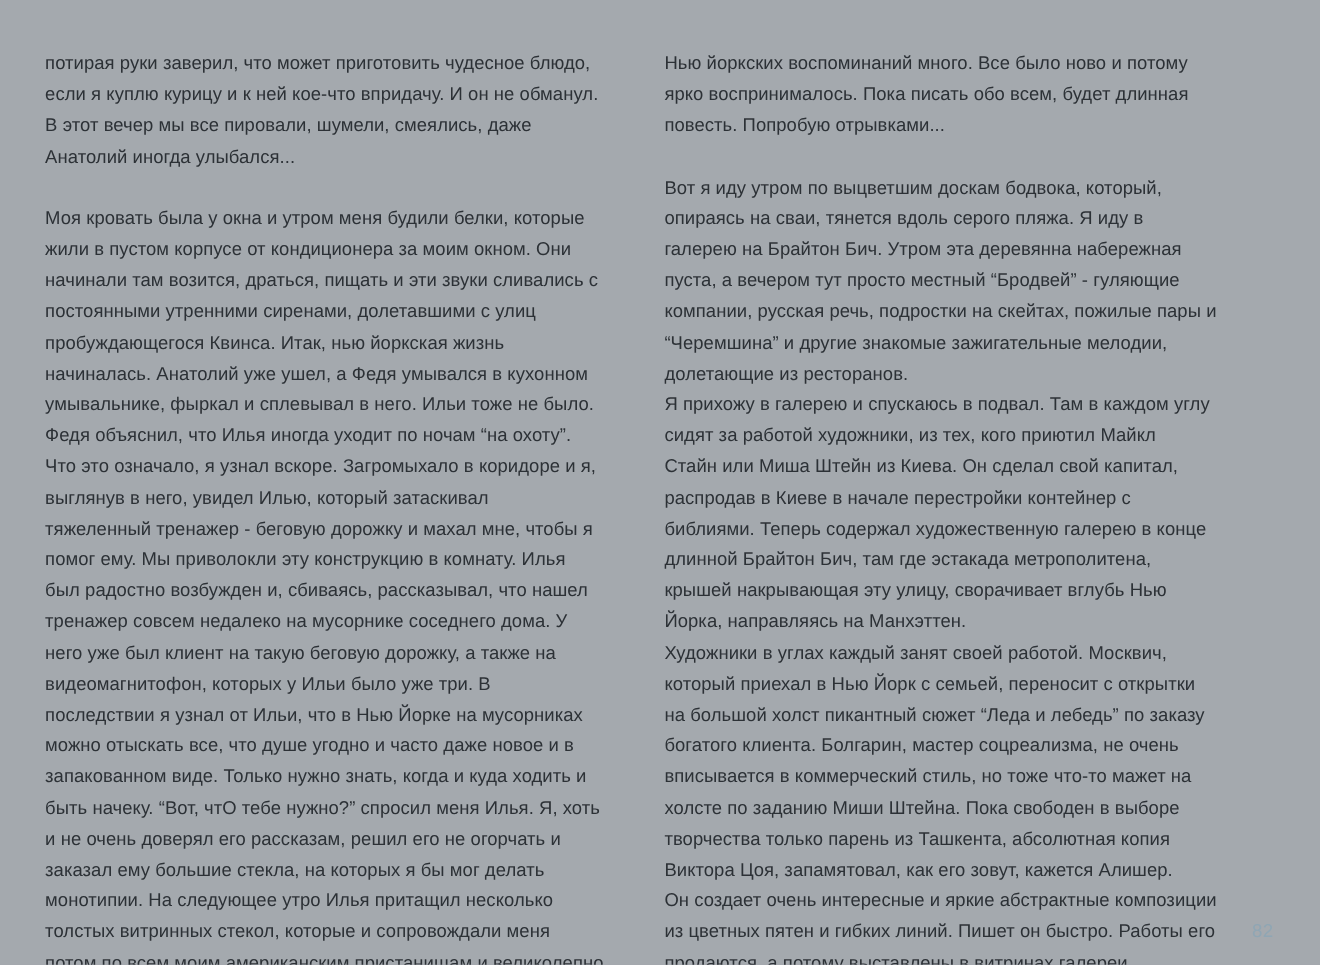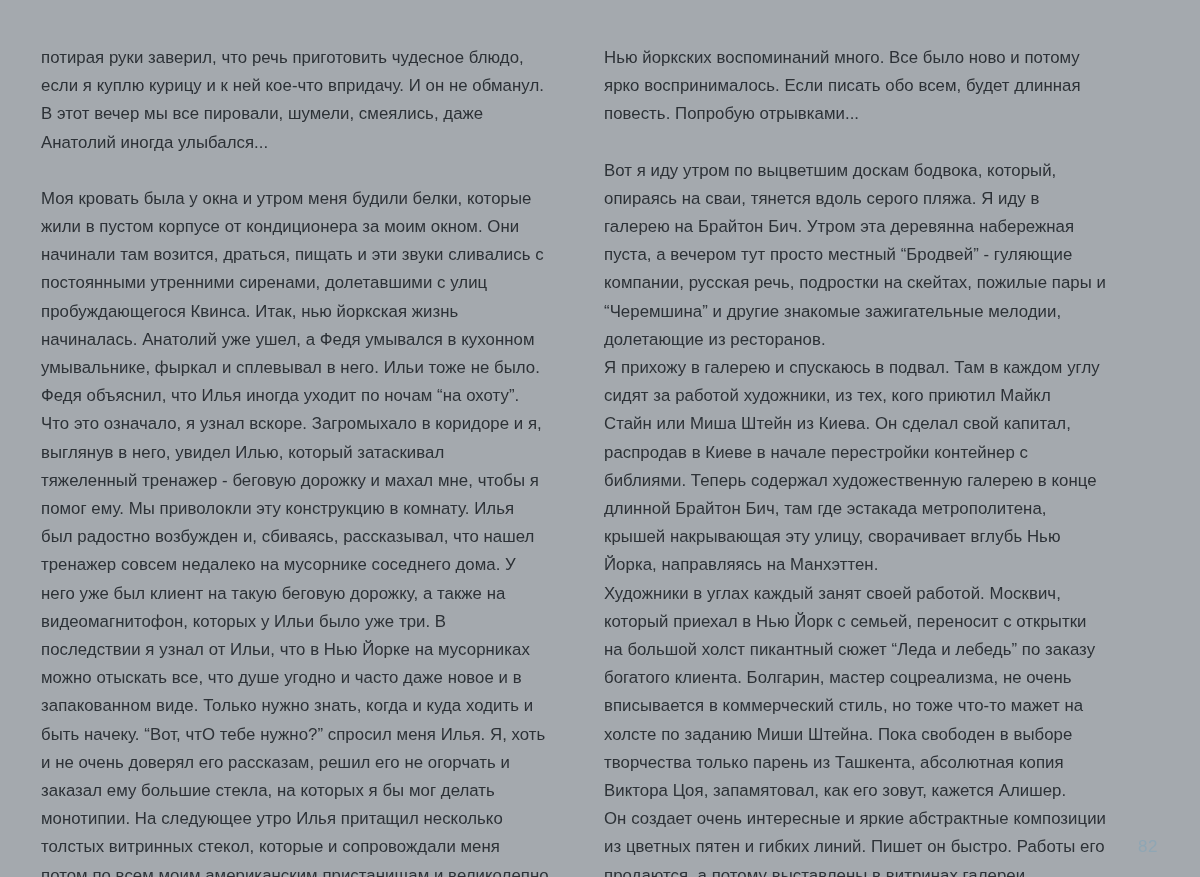--- a/index.html
+++ b/index.html
@@ -67,21 +67,21 @@
   }
 </style>
 </head>
 <body>
 
 <div class="page">
 
   <div class="columns">
 
     <div class="column column-left">
-      <p class="para">потирая руки заверил, что речь приготовить чудесное блюдо,
+      <p class="para">потирая руки заверил, что может приготовить чудесное блюдо,
 если я куплю курицу и к ней кое-что впридачу. И он не обманул.
 В этот вечер мы все пировали, шумели, смеялись, даже
 Анатолий иногда улыбался...</p>
       <p class="para">Моя кровать была у окна и утром меня будили белки, которые
 жили в пустом корпусе от кондиционера за моим окном. Они
 начинали там возится, драться, пищать и эти звуки сливались с
 постоянными  утренними сиренами, долетавшими с улиц
 пробуждающегося Квинса. Итак, нью йоркская жизнь
 начиналась. Анатолий уже ушел, а Федя умывался в кухонном
 умывальнике, фыркал и сплевывал в него. Ильи тоже не было.
@@ -101,21 +101,21 @@
 и не очень доверял его рассказам, решил его не огорчать и
 заказал ему большие стекла, на которых я бы мог делать
 монотипии. На следующее утро Илья притащил несколько
 толстых витринных стекол, которые и сопровождали меня
 потом по всем моим американским пристанищам и великолепно
 служили моему творчеству.</p>
     </div>
 
     <div class="column column-right">
       <p class="para">Нью йоркских воспоминаний много. Все было ново и потому
-ярко воспринималось. Если писать обо всем, будет длинная
+ярко воспринималось. Пока писать обо всем, будет длинная
 повесть. Попробую отрывками...</p>
       <p class="para">Вот я иду утром по выцветшим доскам бодвока, который,
 опираясь на сваи, тянется  вдоль серого пляжа. Я иду в
 галерею на Брайтон Бич. Утром эта деревянна набережная
 пуста, а вечером тут просто местный “Бродвей” - гуляющие
 компании, русская речь, подростки на скейтах, пожилые пары и
 “Черемшина” и другие знакомые зажигательные мелодии,
 долетающие из ресторанов.
 Я прихожу в галерею и спускаюсь в подвал. Там в каждом углу
 сидят за работой художники, из тех, кого приютил Майкл

